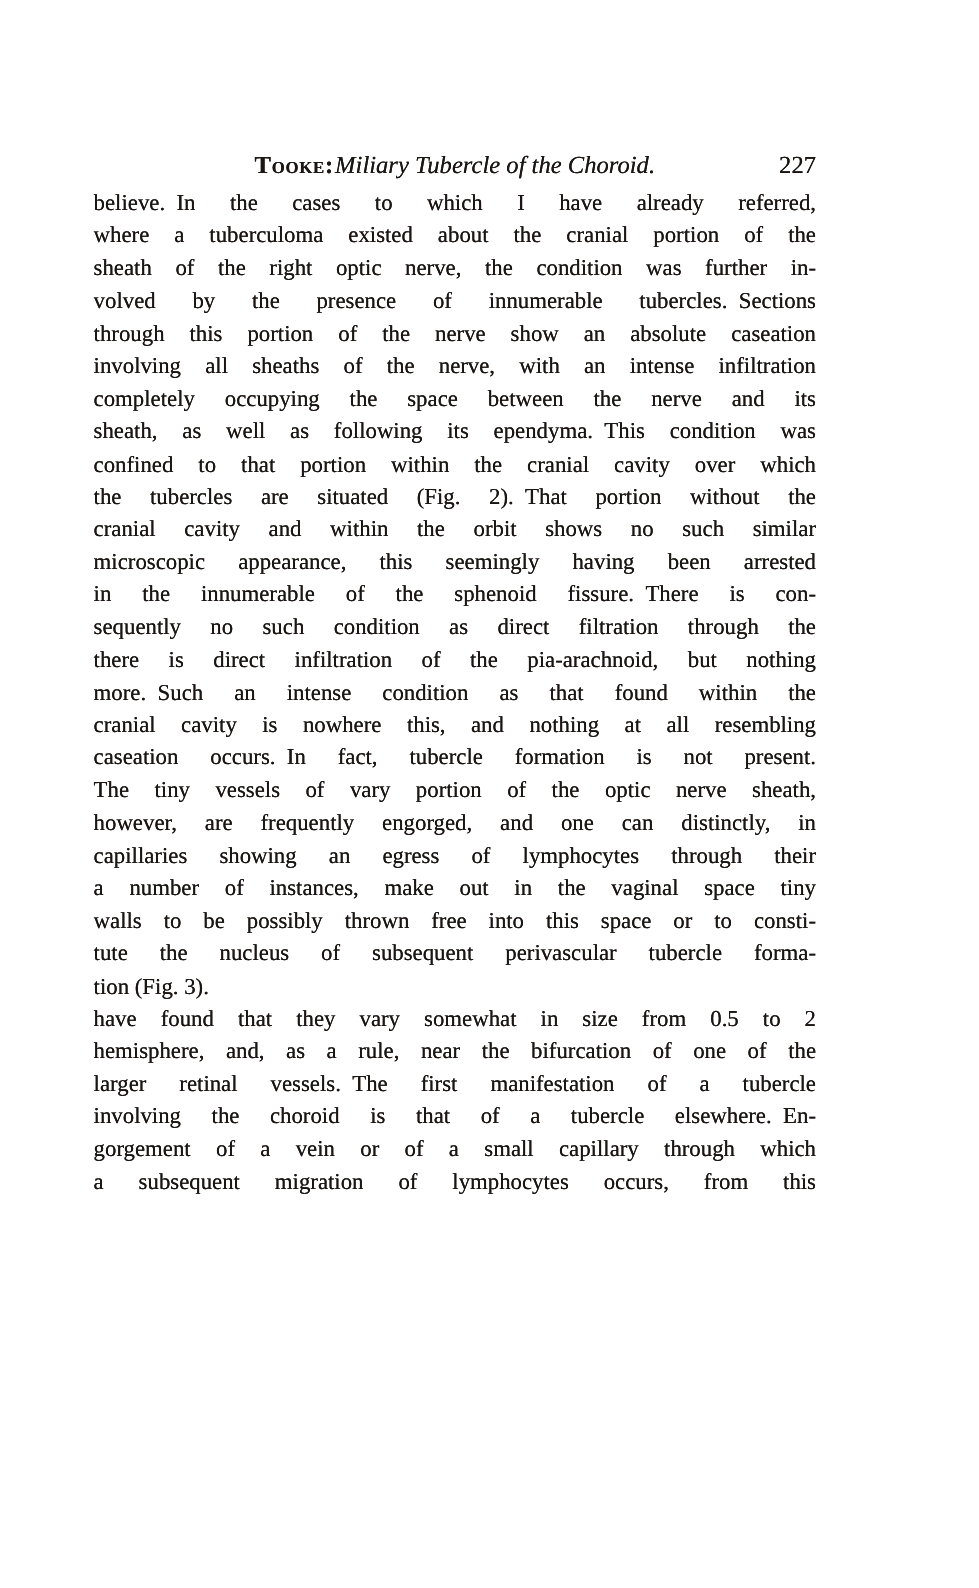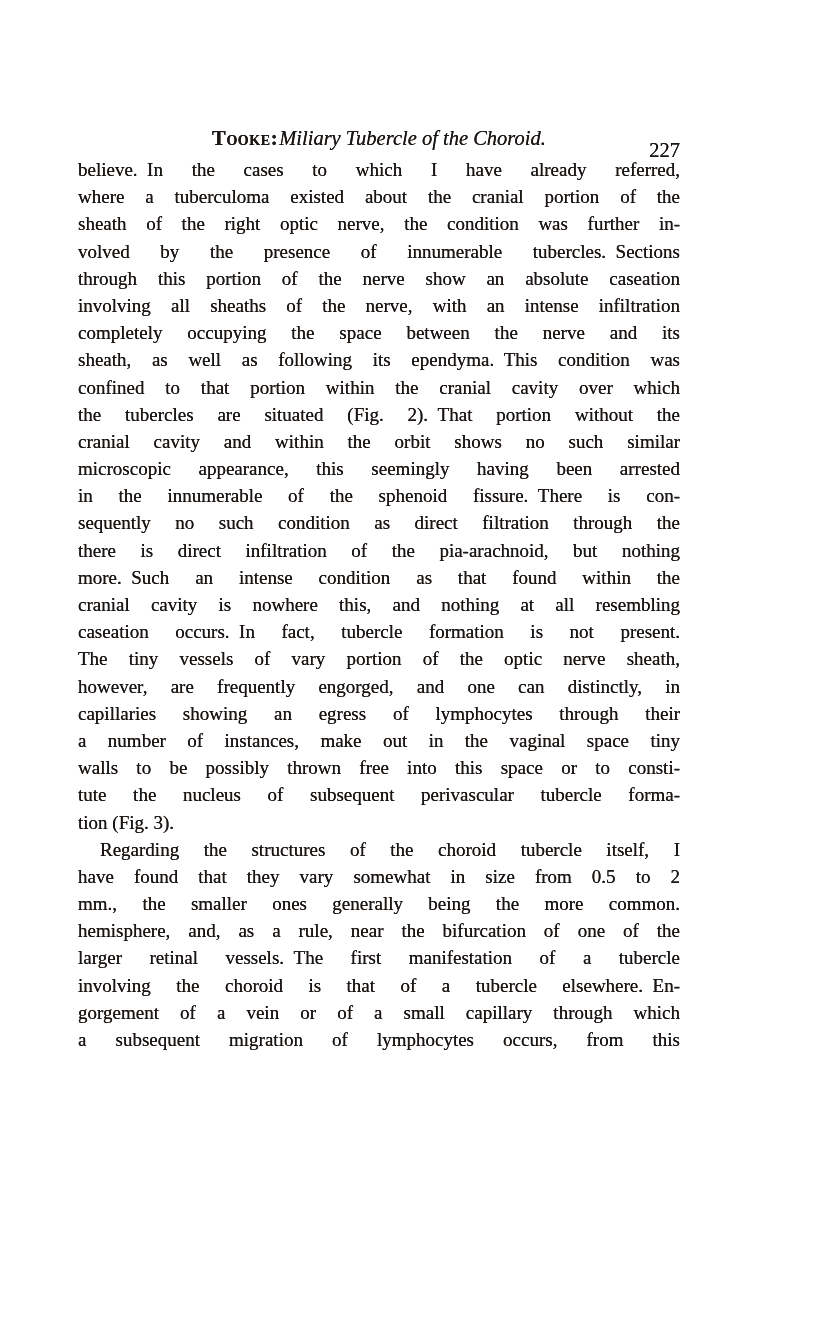--- a/index.html
+++ b/index.html
@@ -32,21 +32,21 @@
     letter-spacing: 0.6px;
     font-weight: bold;
   }
   .running-head .head-title {
     font-style: italic;
     margin-left: 1px;
   }
   .running-head .pageno {
     position: absolute;
     right: 0;
-    top: 12px;
+    top: 0;
     font-style: normal;
     text-shadow: 0 0 0.4px currentColor;
   }
   .body-text {
     position: absolute;
     left: 78px;
     top: 156px;
     width: 602px;
     font-size: 19px;
     text-shadow: 0 0 0.3px currentColor;
@@ -94,22 +94,20 @@
       <div class="line">more. Such an intense condition as that found within the</div>
       <div class="line">cranial cavity is nowhere this, and nothing at all resembling</div>
       <div class="line">caseation occurs. In fact, tubercle formation is not present.</div>
       <div class="line">The tiny vessels of vary portion of the optic nerve sheath,</div>
       <div class="line">however, are frequently engorged, and one can distinctly, in</div>
       <div class="line">capillaries showing an egress of lymphocytes through their</div>
       <div class="line">a number of instances, make out in the vaginal space tiny</div>
       <div class="line">walls to be possibly thrown free into this space or to consti-</div>
       <div class="line">tute the nucleus of subsequent perivascular tubercle forma-</div>
       <div class="line endline">tion (Fig. 3).</div>
-      <div class="line indent">Regarding the structures of the choroid tubercle itself, I</div>
       <div class="line">have found that they vary somewhat in size from 0.5 to 2</div>
-      <div class="line">mm., the smaller ones generally being the more common.</div>
       <div class="line">hemisphere, and, as a rule, near the bifurcation of one of the</div>
       <div class="line">larger retinal vessels. The first manifestation of a tubercle</div>
       <div class="line">involving the choroid is that of a tubercle elsewhere. En-</div>
       <div class="line">gorgement of a vein or of a small capillary through which</div>
       <div class="line">a subsequent migration of lymphocytes occurs, from this</div>
     </main>
 </div>
 
 </body></html>

